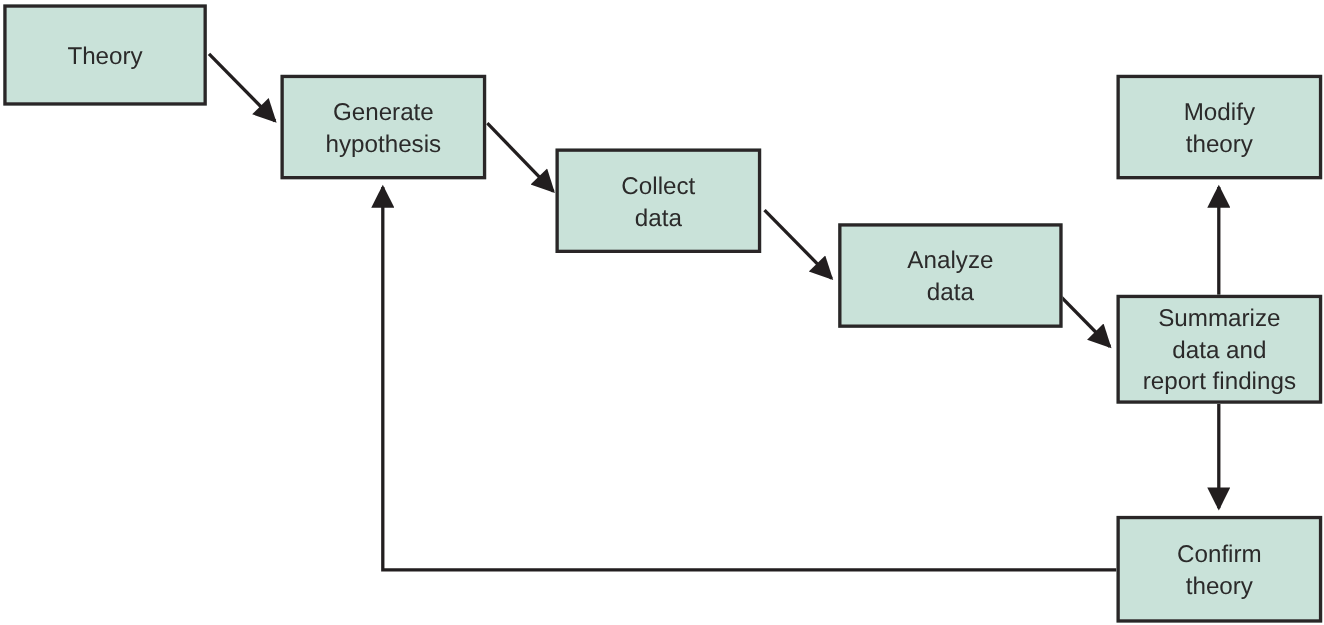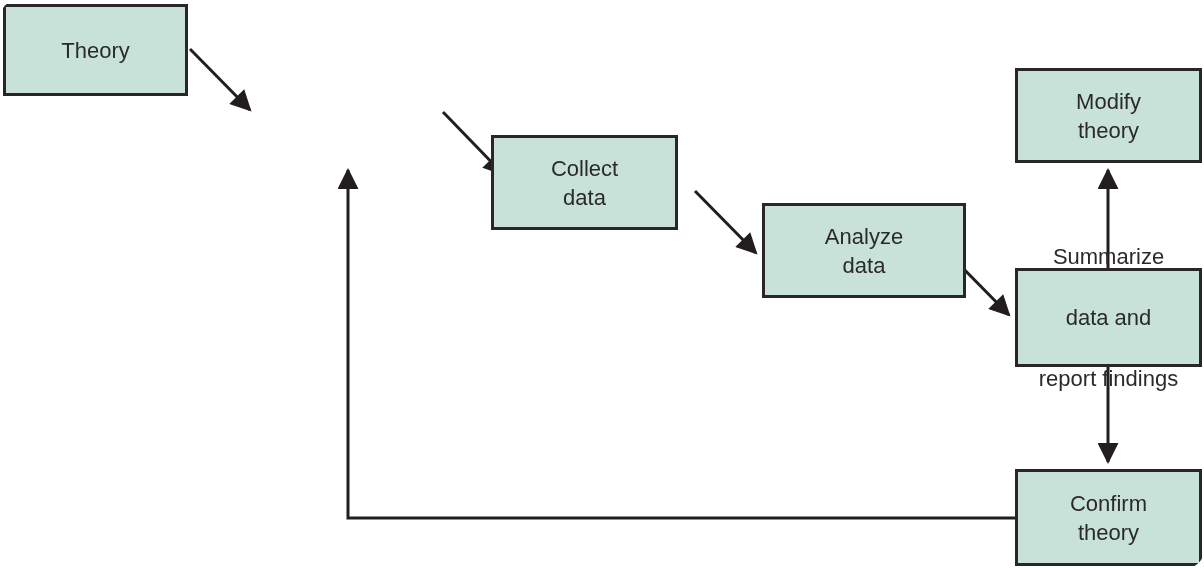--- a/index.html
+++ b/index.html
@@ -11,21 +11,20 @@
   }
   * { box-sizing: border-box; }
   html, body { margin: 0; padding: 0; background: var(--background); }
   .canvas {
     position: relative;
     width: 1204px;
     height: 568px;
     background: var(--background);
     font-family: "Liberation Sans", sans-serif;
     overflow: hidden;
-    border-radius: 18px;
   }
   .edges-layer {
     position: absolute;
     left: 0; top: 0;
     width: 1204px; height: 568px;
   }
   .edge {
     stroke: var(--arrow, #221e1f);
     stroke-width: 3;
     fill: none;
@@ -39,23 +38,23 @@
     flex-direction: column;
     align-items: center;
     justify-content: center;
     text-align: center;
     color: var(--text, #2b2a2a);
     font-size: 22px;
     line-height: 29px;
   }
   .node-theory            { left: 3px;    top: 4px;   width: 185px; height: 92px; }
   .node-generate          { left: 255px;  top: 68px;  width: 187px; height: 95px; }
-  .node-collect           { left: 491px;  top: 135px; width: 187px; height: 95px; }
+  .node-collect           { left: 505px;  top: 135px; width: 187px; height: 95px; }
   .node-analyze           { left: 762px;  top: 203px; width: 204px; height: 95px; }
-  .node-summarize         { left: 1015px; top: 268px; width: 187px; height: 99px; gap: 32px; }
+  .node-summarize         { left: 1015px; top: 268px; width: 187px; height: 99px; }
   .node-confirm           { left: 1015px; top: 68px;  width: 187px; height: 95px; }
   .node-modify            { left: 1015px; top: 469px; width: 187px; height: 97px; }
 </style>
 </head>
 <body>
 
 <div class="canvas">
 
   <svg class="edges-layer" viewBox="0 0 1204 568" xmlns="http://www.w3.org/2000/svg" aria-hidden="true">
     <defs>
@@ -69,20 +68,24 @@
     <line class="edge" x1="947" y1="252" x2="1009" y2="315" marker-end="url(#arrowhead)"></line>
     <line class="edge" x1="1108" y1="268" x2="1108" y2="170" marker-end="url(#arrowhead)"></line>
     <line class="edge" x1="1108" y1="367" x2="1108" y2="462" marker-end="url(#arrowhead)"></line>
     <polyline class="edge" points="1015,518 348,518 348,170" marker-end="url(#arrowhead)"></polyline>
   </svg>
 
   <div class="node node-theory">
     <div>Theory</div>
   </div>
 
+  <div class="node node-generate">
+    <div>Generate</div>
+    <div>hypothesis</div>
+  </div>
 
   <div class="node node-collect">
     <div>Collect</div>
     <div>data</div>
   </div>
 
   <div class="node node-analyze">
     <div>Analyze</div>
     <div>data</div>
   </div>

